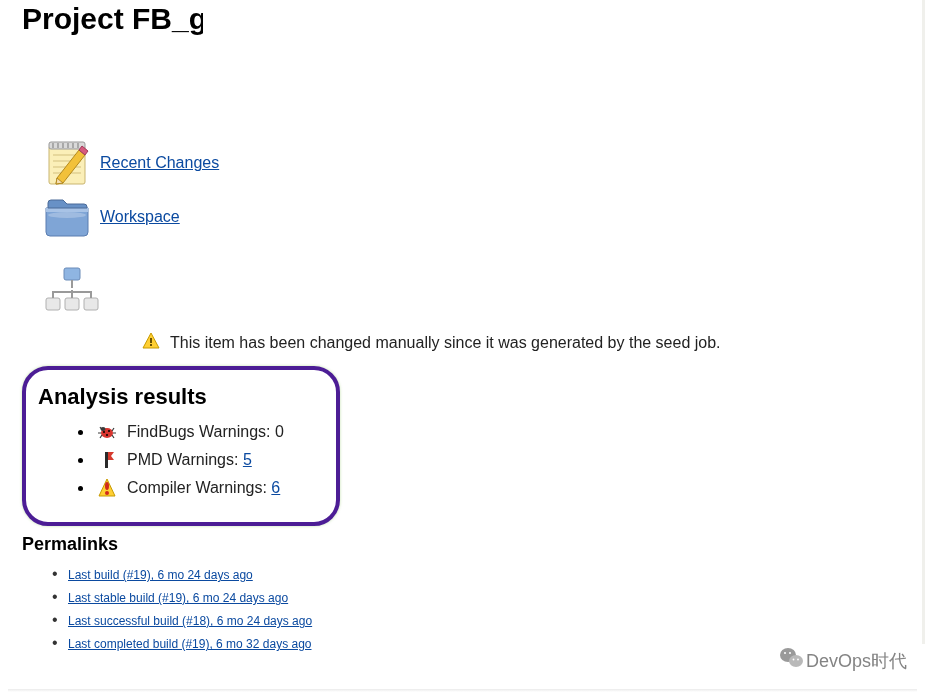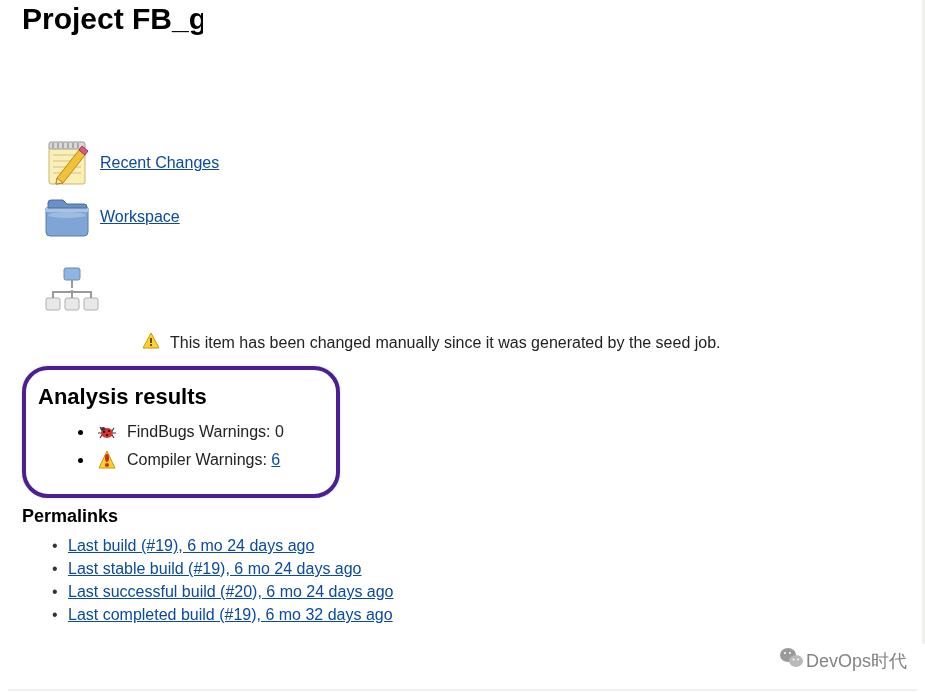--- a/index.html
+++ b/index.html
@@ -163,21 +163,21 @@
     }
     .permalinks-list li::before {
       content: "•";
       position: absolute;
       left: -16px;
       color: #333;
     }
     .permalinks-list li a {
       color: #0b4aa0;
       text-decoration: underline;
-      font-size: 16px;
+      font-size: 12px;
     }
     .watermark {
       position: absolute;
       right: 18px;
       bottom: 18px;
       display: flex;
       align-items: center;
       gap: 1px;
       color: #848484;
       font-size: 18px;
@@ -287,37 +287,49 @@
           </svg>
         </span>
         <span class="analysis-text">
           <span>FindBugs Warnings: </span><span>0</span>
         </span>
       </li>
       <li>
         <span class="bullet"></span>
         <span class="analysis-icon">
           <svg width="18" height="20" viewBox="0 0 18 20">
+            <rect x="7" y="2" width="3" height="16" fill="#2a2a2a"></rect>
+            <path d="M10 2 h6 l-3 4 l3 4 h-6 z" fill="#d63a2e"></path>
+          </svg>
+        </span>
+        <span class="analysis-text">
+          <span>PMD Warnings: </span><a class="analysis-link">5</a>
+        </span>
+      </li>
+      <li>
+        <span class="bullet"></span>
+        <span class="analysis-icon">
+          <svg width="18" height="20" viewBox="0 0 18 20">
             <path d="M9 1 L17 18 H1 Z" fill="#ffcf33" stroke="#c79a00"></path>
             <ellipse cx="9" cy="8" rx="2" ry="4" fill="#cf2a1e"></ellipse>
             <circle cx="9" cy="15" r="2" fill="#cf2a1e"></circle>
           </svg>
         </span>
         <span class="analysis-text">
           <span>Compiler Warnings: </span><a class="analysis-link">6</a>
         </span>
       </li>
     </ul>
   </div>
 
   <div class="permalinks-heading">Permalinks</div>
   <ul class="permalinks-list">
     <li><a>Last build (#19), 6 mo 24 days ago</a></li>
     <li><a>Last stable build (#19), 6 mo 24 days ago</a></li>
-    <li><a>Last successful build (#20), 6 mo 24 days ago</a></li>
+    <li><a>Last successful build (#18), 6 mo 24 days ago</a></li>
     <li><a>Last completed build (#19), 6 mo 32 days ago</a></li>
   </ul>
 
 </div>
 </div>
 
 <div class="watermark">
   <span>
     <svg width="26" height="24" viewBox="0 0 26 24">
       <ellipse cx="9" cy="9" rx="8" ry="7" fill="#9a9a9a"></ellipse>

